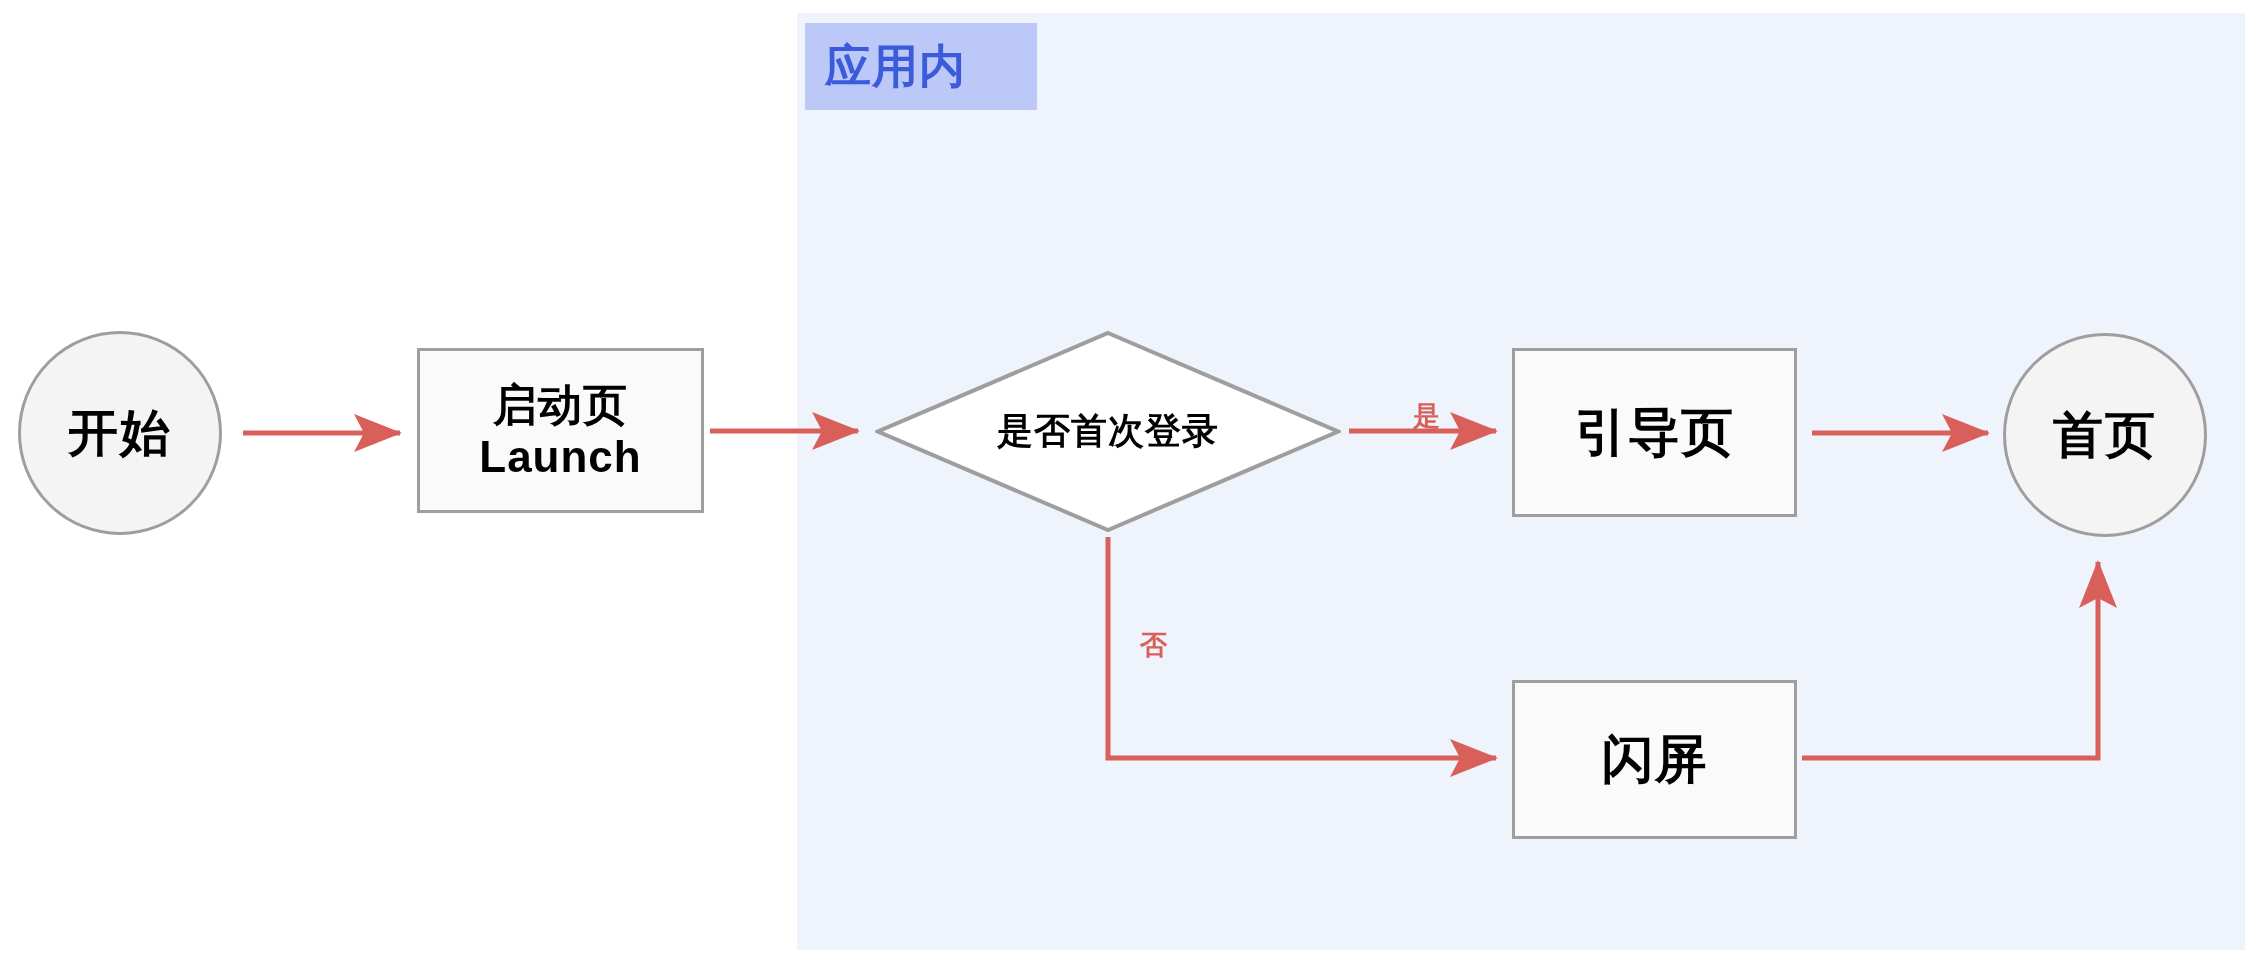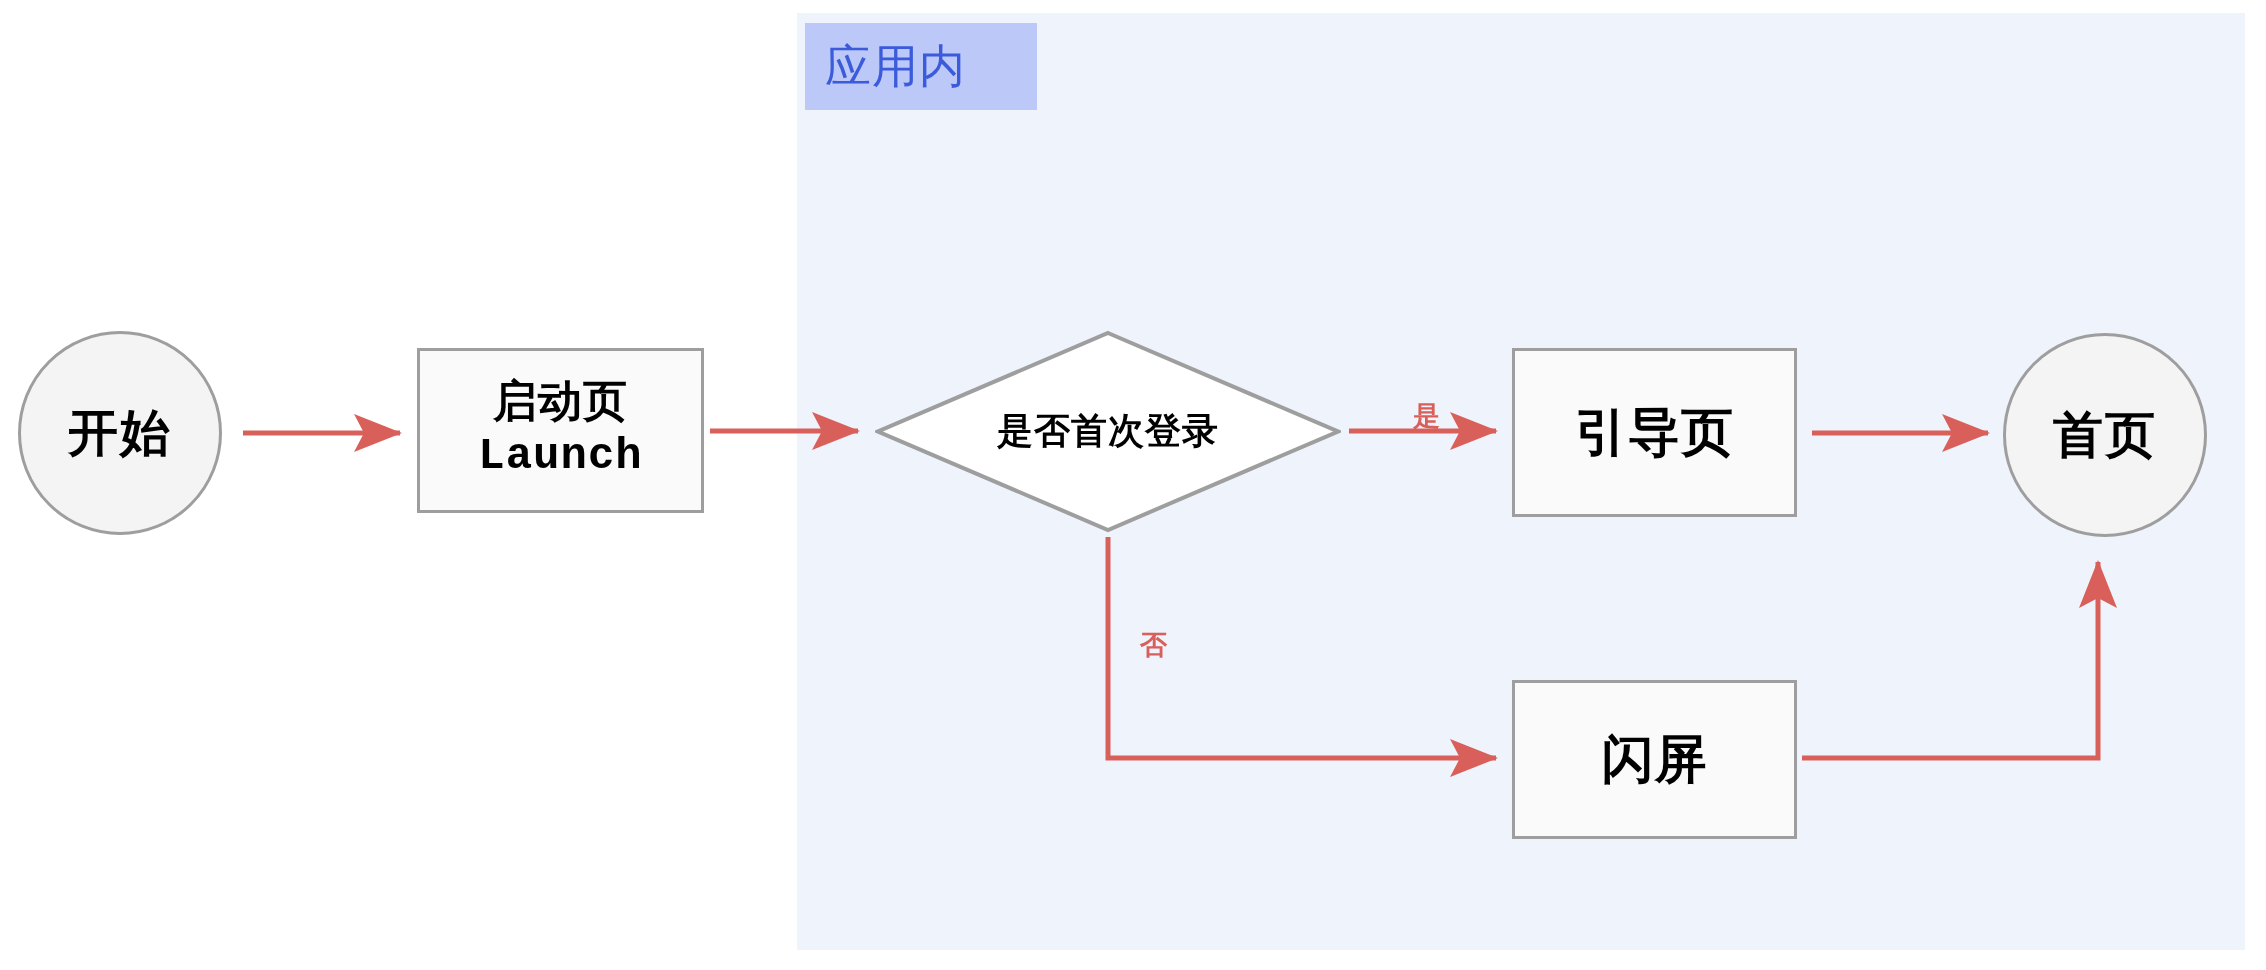--- a/index.html
+++ b/index.html
@@ -31,21 +31,21 @@
     width: 232px;
     height: 87px;
     background: #bcc8f7;
     display: flex;
     align-items: center;
     justify-content: flex-start;
     box-sizing: border-box;
     padding-left: 20px;
     color: #3b5bdb;
     font-size: 46px;
-    font-weight: 400;
+    font-weight: 700;
     letter-spacing: 1px;
   }
   
   #edges {
     position: absolute;
     left: 0;
     top: 0;
     width: 2266px;
     height: 970px;
     pointer-events: none;
@@ -72,21 +72,21 @@
   .node-process {
     background: #fafafa;
     border: 3px solid #9e9e9e;
     font-size: 46px;
     letter-spacing: 1px;
   }
   .node-process .line2 {
     display: block;
   }
   #node-start  { left: 18px;   top: 331px; width: 204px; height: 204px; }
-  #node-launch { left: 417px;  top: 348px; width: 287px; height: 165px; font-size: 44px; font-family: Liberation Mono, monospace; }
+  #node-launch { left: 417px;  top: 348px; width: 287px; height: 165px; font-size: 44px; }
   #node-guide  { left: 1512px; top: 348px; width: 285px; height: 169px; font-size: 52px; }
   #node-splash { left: 1512px; top: 680px; width: 285px; height: 159px; font-size: 52px; }
   #node-home   { left: 2003px; top: 333px; width: 204px; height: 204px; justify-content: center; }
 
   
   #node-decision {
     position: absolute;
     left: 875px;
     top: 330px;
     width: 466px;

